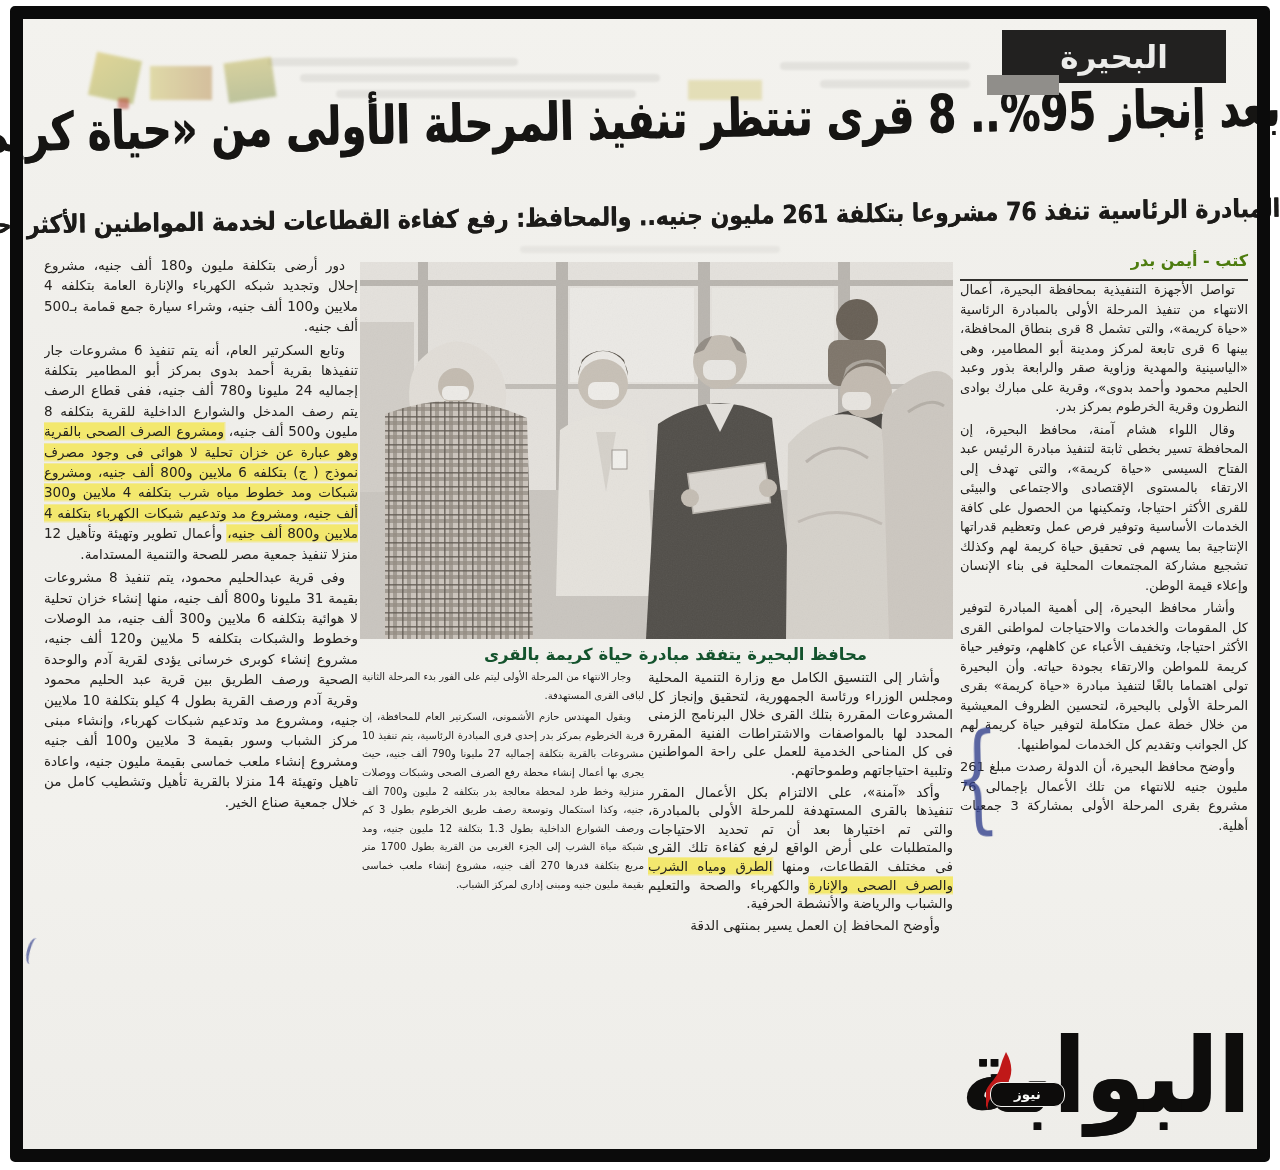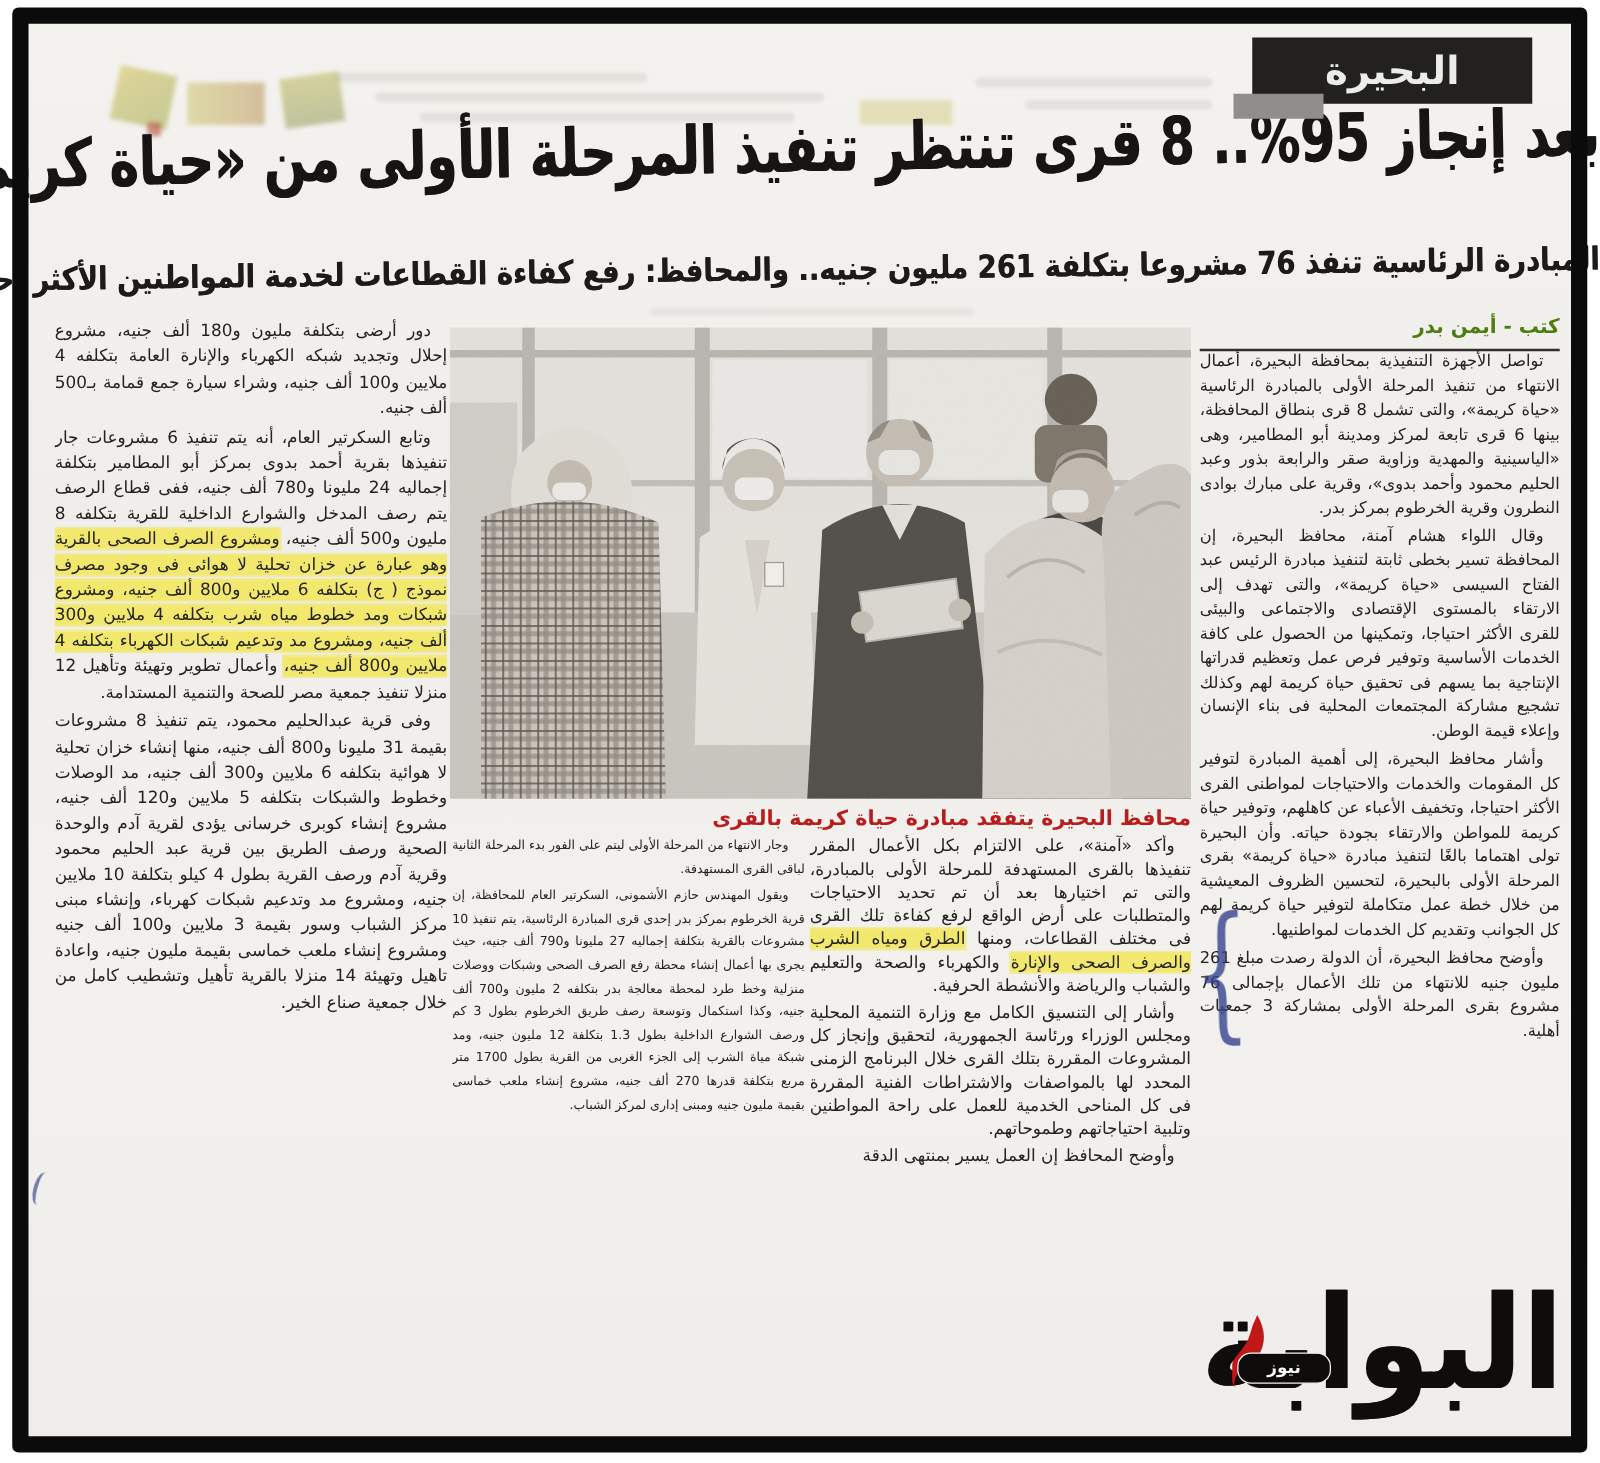--- a/index.html
+++ b/index.html
@@ -49,21 +49,21 @@
   .col p{margin:0 0 3px;text-indent:13px;}
   .col-right{right:32px;top:280px;width:288px;height:706px;font-size:13px;line-height:19.5px;}
   .col-left{left:44px;top:255px;width:314px;height:732px;font-size:13.5px;line-height:20.4px;}
   .col-mid-right{left:648px;top:668px;width:305px;height:328px;font-size:13.5px;line-height:18.6px;}
   .col-mid-left{left:362px;top:668px;width:282px;height:328px;font-size:10px;line-height:18.6px;}
   .hl{background:rgba(243,230,88,.85);box-shadow:0 0 0 1.5px rgba(243,230,88,.55);}
   .photo-wrap{position:absolute;left:360px;top:262px;width:593px;height:377px;z-index:3;}
   .photo-wrap svg{display:block;}
   .photo-caption{
     position:absolute;left:360px;top:645px;width:593px;box-sizing:border-box;padding-left:38px;
-    font-size:16.5px;font-weight:bold;color:#b91c1c;direction:rtl;text-align:right;z-index:4;
+    font-size:16.5px;font-weight:bold;color:#14532d;direction:rtl;text-align:center;z-index:4;
   }
   .pen-brace{
     position:absolute;left:940px;top:718px;z-index:6;direction:ltr;
     font-family:"DejaVu Serif",serif;font-size:118px;line-height:1;color:rgba(48,62,140,.78);
     transform:scaleX(.6) rotate(-2deg);filter:blur(.3px);
   }
   .pen-small{
     position:absolute;left:27px;top:938px;width:11px;height:27px;z-index:6;
     border-left:3px solid rgba(48,62,140,.65);border-radius:45%;transform:rotate(15deg);filter:blur(.3px);
   }
@@ -180,22 +180,22 @@
 </div>
 <div class="photo-caption">محافظ البحيرة يتفقد مبادرة حياة كريمة بالقرى</div>
 
 <div class="col col-right">
     <p><span>تواصل الأجهزة التنفيذية بمحافظة البحيرة، أعمال الانتهاء من تنفيذ المرحلة الأولى بالمبادرة الرئاسية «حياة كريمة»، والتى تشمل 8 قرى بنطاق المحافظة، بينها 6 قرى تابعة لمركز ومدينة أبو المطامير، وهى «الياسينية والمهدية وزاوية صقر والرابعة بذور وعبد الحليم محمود وأحمد بدوى»، وقرية على مبارك بوادى النطرون وقرية الخرطوم بمركز بدر.</span></p>
     <p><span>وقال اللواء هشام آمنة، محافظ البحيرة، إن المحافظة تسير بخطى ثابتة لتنفيذ مبادرة الرئيس عبد الفتاح السيسى «حياة كريمة»، والتى تهدف إلى الارتقاء بالمستوى الإقتصادى والاجتماعى والبيئى للقرى الأكثر احتياجا، وتمكينها من الحصول على كافة الخدمات الأساسية وتوفير فرص عمل وتعظيم قدراتها الإنتاجية بما يسهم فى تحقيق حياة كريمة لهم وكذلك تشجيع مشاركة المجتمعات المحلية فى بناء الإنسان وإعلاء قيمة الوطن.</span></p>
     <p><span>وأشار محافظ البحيرة، إلى أهمية المبادرة لتوفير كل المقومات والخدمات والاحتياجات لمواطنى القرى الأكثر احتياجا، وتخفيف الأعباء عن كاهلهم، وتوفير حياة كريمة للمواطن والارتقاء بجودة حياته. وأن البحيرة تولى اهتماما بالغًا لتنفيذ مبادرة «حياة كريمة» بقرى المرحلة الأولى بالبحيرة، لتحسين الظروف المعيشية من خلال خطة عمل متكاملة لتوفير حياة كريمة لهم كل الجوانب وتقديم كل الخدمات لمواطنيها.</span></p>
     <p><span>وأوضح محافظ البحيرة، أن الدولة رصدت مبلغ 261 مليون جنيه للانتهاء من تلك الأعمال بإجمالى 76 مشروع بقرى المرحلة الأولى بمشاركة 3 جمعيات أهلية.</span></p>
   </div>
 <div class="col col-mid-right">
+    <p><span>وأشار إلى التنسيق الكامل مع وزارة التنمية المحلية ومجلس الوزراء ورئاسة الجمهورية، لتحقيق وإنجاز كل المشروعات المقررة بتلك القرى خلال البرنامج الزمنى المحدد لها بالمواصفات والاشتراطات الفنية المقررة فى كل المناحى الخدمية للعمل على راحة المواطنين وتلبية احتياجاتهم وطموحاتهم.</span></p>
     <p><span>وأكد «آمنة»، على الالتزام بكل الأعمال المقرر تنفيذها بالقرى المستهدفة للمرحلة الأولى بالمبادرة، والتى تم اختيارها بعد أن تم تحديد الاحتياجات والمتطلبات على أرض الواقع لرفع كفاءة تلك القرى فى مختلف القطاعات، ومنها </span><span class="hl">الطرق ومياه الشرب والصرف الصحى والإنارة</span><span> والكهرباء والصحة والتعليم والشباب والرياضة والأنشطة الحرفية.</span></p>
-    <p><span>وأشار إلى التنسيق الكامل مع وزارة التنمية المحلية ومجلس الوزراء ورئاسة الجمهورية، لتحقيق وإنجاز كل المشروعات المقررة بتلك القرى خلال البرنامج الزمنى المحدد لها بالمواصفات والاشتراطات الفنية المقررة فى كل المناحى الخدمية للعمل على راحة المواطنين وتلبية احتياجاتهم وطموحاتهم.</span></p>
     <p><span>وأوضح المحافظ إن العمل يسير بمنتهى الدقة</span></p>
   </div>
 <div class="col col-mid-left">
     <p><span>وجار الانتهاء من المرحلة الأولى ليتم على الفور بدء المرحلة الثانية لباقى القرى المستهدفة.</span></p>
     <p><span>ويقول المهندس حازم الأشمونى، السكرتير العام للمحافظة، إن قرية الخرطوم بمركز بدر إحدى قرى المبادرة الرئاسية، يتم تنفيذ 10 مشروعات بالقرية بتكلفة إجماليه 27 مليونا و790 ألف جنيه، حيث يجرى بها أعمال إنشاء محطة رفع الصرف الصحى وشبكات ووصلات منزلية وخط طرد لمحطة معالجة بدر بتكلفه 2 مليون و700 ألف جنيه، وكذا استكمال وتوسعة رصف طريق الخرطوم بطول 3 كم ورصف الشوارع الداخلية بطول 1.3 بتكلفة 12 مليون جنيه، ومد شبكة مياة الشرب إلى الجزء الغربى من القرية بطول 1700 متر مربع بتكلفة قدرها 270 ألف جنيه، مشروع إنشاء ملعب خماسى بقيمة مليون جنيه ومبنى إدارى لمركز الشباب.</span></p>
   </div>
 <div class="col col-left">
     <p><span>دور أرضى بتكلفة مليون و180 ألف جنيه، مشروع إحلال وتجديد شبكه الكهرباء والإنارة العامة بتكلفه 4 ملايين و100 ألف جنيه، وشراء سيارة جمع قمامة بـ500 ألف جنيه.</span></p>
     <p><span>وتابع السكرتير العام، أنه يتم تنفيذ 6 مشروعات جار تنفيذها بقرية أحمد بدوى بمركز أبو المطامير بتكلفة إجماليه 24 مليونا و780 ألف جنيه، ففى قطاع الرصف يتم رصف المدخل والشوارع الداخلية للقرية بتكلفه 8 مليون و500 ألف جنيه، </span><span class="hl">ومشروع الصرف الصحى بالقرية وهو عبارة عن خزان تحلية لا هوائى فى وجود مصرف نموذج ( ج) بتكلفه 6 ملايين و800 ألف جنيه، ومشروع شبكات ومد خطوط مياه شرب بتكلفه 4 ملايين و300 ألف جنيه، ومشروع مد وتدعيم شبكات الكهرباء بتكلفه 4 ملايين و800 ألف جنيه،</span><span> وأعمال تطوير وتهيئة وتأهيل 12 منزلا تنفيذ جمعية مصر للصحة والتنمية المستدامة.</span></p>
     <p><span>وفى قرية عبدالحليم محمود، يتم تنفيذ 8 مشروعات بقيمة 31 مليونا و800 ألف جنيه، منها إنشاء خزان تحلية لا هوائية بتكلفه 6 ملايين و300 ألف جنيه، مد الوصلات وخطوط والشبكات بتكلفه 5 ملايين و120 ألف جنيه، مشروع إنشاء كوبرى خرسانى يؤدى لقرية آدم والوحدة الصحية ورصف الطريق بين قرية عبد الحليم محمود وقرية آدم ورصف القرية بطول 4 كيلو بتكلفة 10 ملايين جنيه، ومشروع مد وتدعيم شبكات كهرباء، وإنشاء مبنى مركز الشباب وسور بقيمة 3 ملايين و100 ألف جنيه ومشروع إنشاء ملعب خماسى بقيمة مليون جنيه، واعادة تاهيل وتهيئة 14 منزلا بالقرية تأهيل وتشطيب كامل من خلال جمعية صناع الخير.</span></p>

